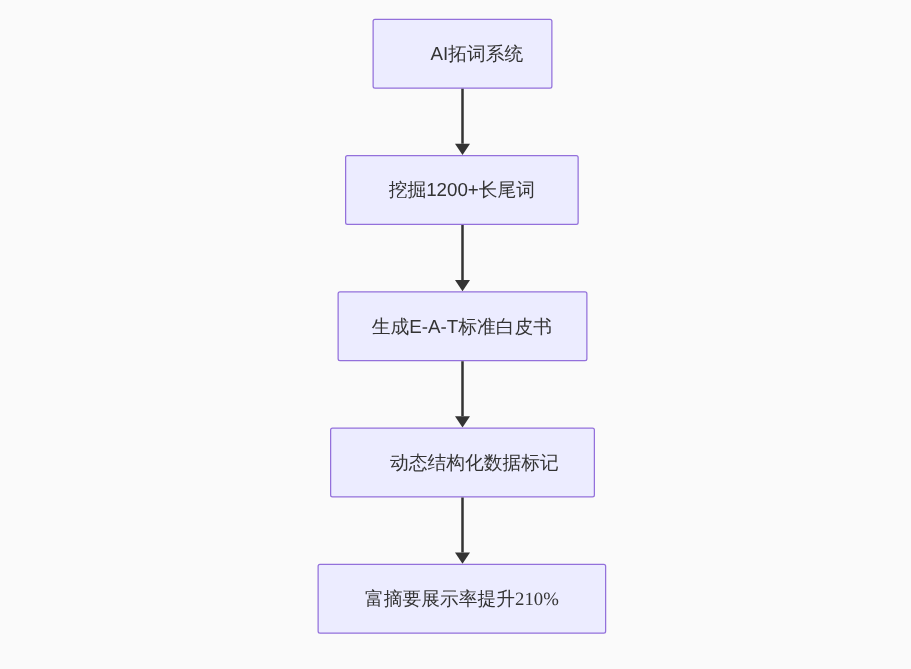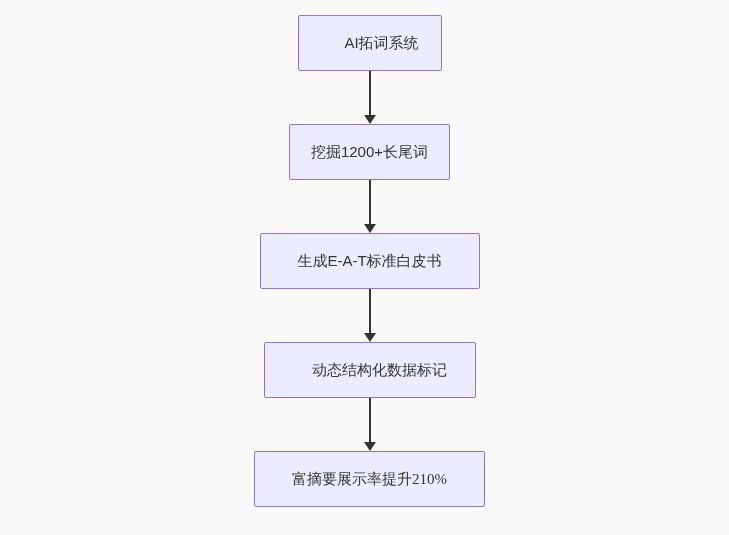--- a/index.html
+++ b/index.html
@@ -28,22 +28,22 @@
     border-radius: 2px;
     display: flex;
     align-items: center;
     justify-content: center;
     color: #333333;
     font-size: 15px;
     text-align: center;
     flex-shrink: 0;
   }
   .node-1 { width: 144px; padding-left: 24px; }
-  .node-2 { width: 161px; }
-  .node-3 { width: 220px; }
+  .node-2 { width: 187px; }
+  .node-3 { width: 200px; }
   .node-4 { width: 212px; padding-left: 20px; }
   .node-5 { width: 231px; font-family: Liberation Serif, serif; }
   .flow-arrow {
     height: 53px;
     width: 14px;
     display: flex;
     flex-direction: column;
     align-items: center;
     flex-shrink: 0;
   }

